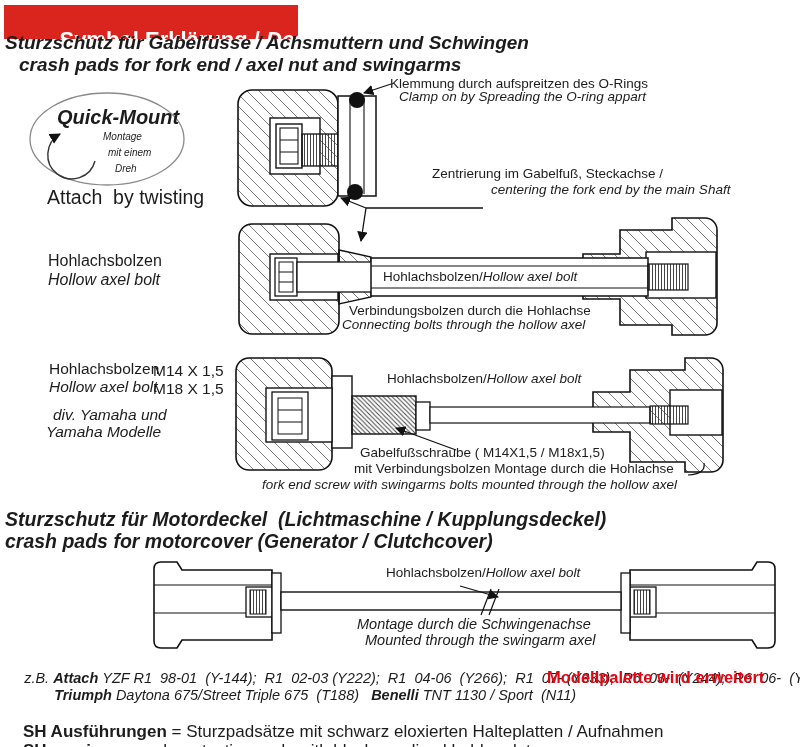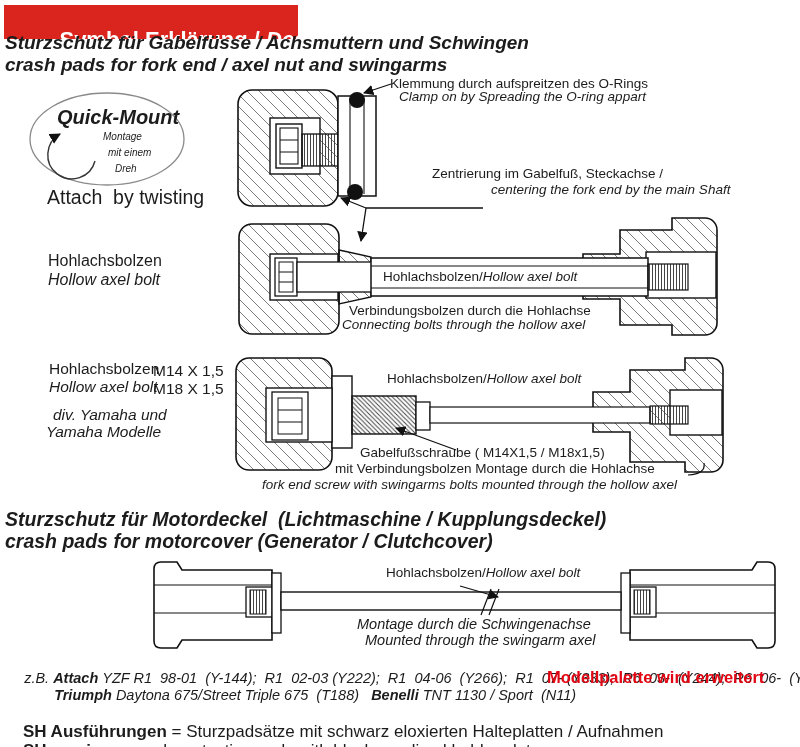--- a/index.html
+++ b/index.html
@@ -113,21 +113,21 @@
       <path d="M481,615 L491,589 M489,615 L499,589" stroke-width="1.2"></path>
       <path d="M460,586 L498,597" stroke-width="1.3" marker-end="url(#arw)"></path>
     </g>
   </svg>
 
   <div class="abs bar">
     <span>Symbol Erklärung / </span><span class="it">Description</span>
   </div>
 
   <div class="abs h1" style="left:5px;top:32px;">Sturzschutz für Gabelfüsse / Achsmuttern und Schwingen</div>
-  <div class="abs h1" style="left:5px;top:54px;">crash pads for fork end / axel nut and swingarms</div>
+  <div class="abs h1" style="left:19px;top:54px;">crash pads for fork end / axel nut and swingarms</div>
 
   <div class="abs qm-title" style="left:57px;top:106px;">Quick-Mount</div>
   <div class="abs qm-line" style="left:103px;top:131px;">Montage</div>
   <div class="abs qm-line" style="left:108px;top:147px;text-align:center;">mit einem</div>
   <div class="abs qm-line" style="left:115px;top:163px;">Dreh</div>
   <div class="abs qm-attach" style="left:47px;top:186px;">Attach  by twisting</div>
 
   <div class="abs lbl" style="left:390px;top:76px;">Klemmung durch aufspreitzen des O-Rings</div>
   <div class="abs lbl it" style="left:399px;top:89px;">Clamp on by Spreading the O-ring appart</div>
   <div class="abs lbl" style="left:432px;top:166px;">Zentrierung im Gabelfuß, Steckachse /</div>
@@ -140,21 +140,21 @@
   <div class="abs lbl it" style="left:342px;top:317px;">Connecting bolts through the hollow axel</div>
 
   <div class="abs side3" style="left:49px;top:360px;">Hohlachsbolzen</div>
   <div class="abs side3" style="left:153px;top:362px;">M14 X 1,5</div>
   <div class="abs side3 it" style="left:49px;top:378px;">Hollow axel bolt</div>
   <div class="abs side3" style="left:153px;top:380px;">M18 X 1,5</div>
   <div class="abs side3 it" style="left:53px;top:406px;">div. Yamaha und</div>
   <div class="abs side3 it" style="left:46px;top:423px;">Yamaha Modelle</div>
   <div class="abs lbl rodlbl" style="left:384px;top:371px;"><span>Hohlachsbolzen/</span><span class="it">Hollow axel bolt</span></div>
   <div class="abs lbl" style="left:360px;top:445px;">Gabelfußschraube ( M14X1,5 / M18x1,5)</div>
-  <div class="abs lbl" style="left:335px;top:461px;">mit Verbindungsbolzen Montage durch die Hohlachse</div>
+  <div class="abs lbl" style="left:354px;top:461px;">mit Verbindungsbolzen Montage durch die Hohlachse</div>
   <div class="abs lbl it" style="left:262px;top:477px;">fork end screw with swingarms bolts mounted through the hollow axel</div>
 
   <div class="abs h2" style="left:5px;top:508px;">Sturzschutz für Motordeckel  (Lichtmaschine / Kupplungsdeckel)</div>
   <div class="abs h2" style="left:5px;top:530px;">crash pads for motorcover (Generator / Clutchcover)</div>
 
   <div class="abs lbl rodlbl" style="left:383px;top:565px;"><span>Hohlachsbolzen/</span><span class="it">Hollow axel bolt</span></div>
   <div class="abs lbl it" style="left:365px;top:632px;font-size:14.5px;">Mounted through the swingarm axel</div>
   <div class="abs lbl it" style="left:357px;top:616px;font-size:14.5px;">Montage durch die Schwingenachse</div>
 
   <div class="abs models" style="left:8px;top:654px;">

